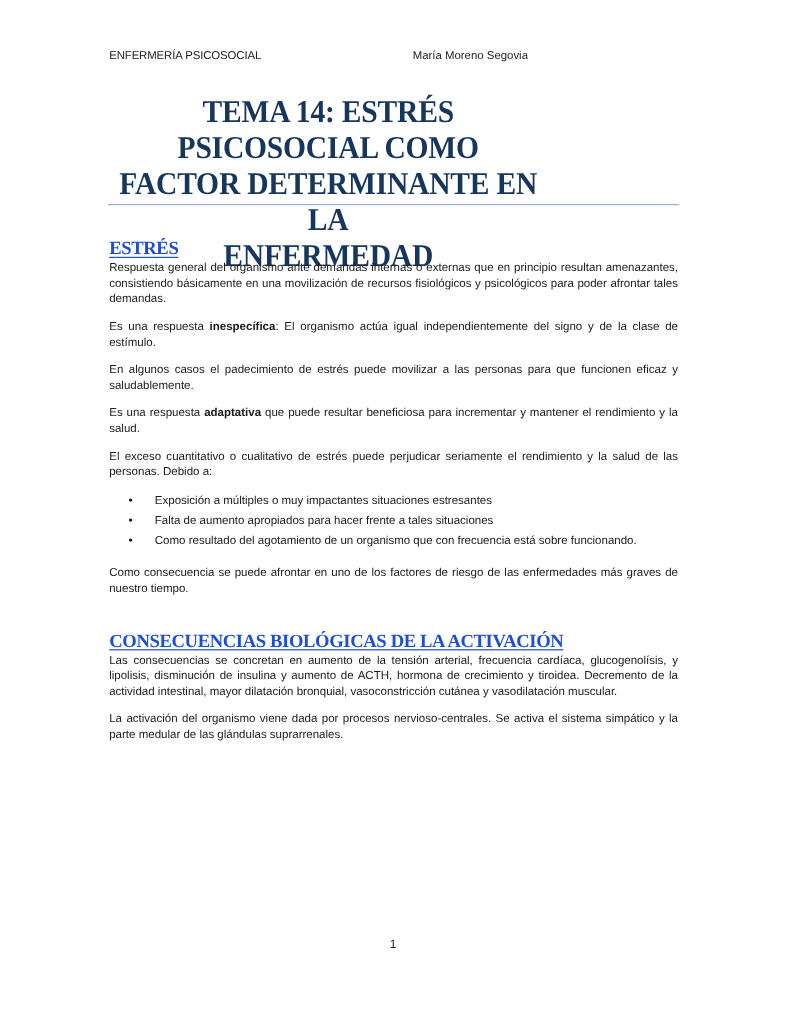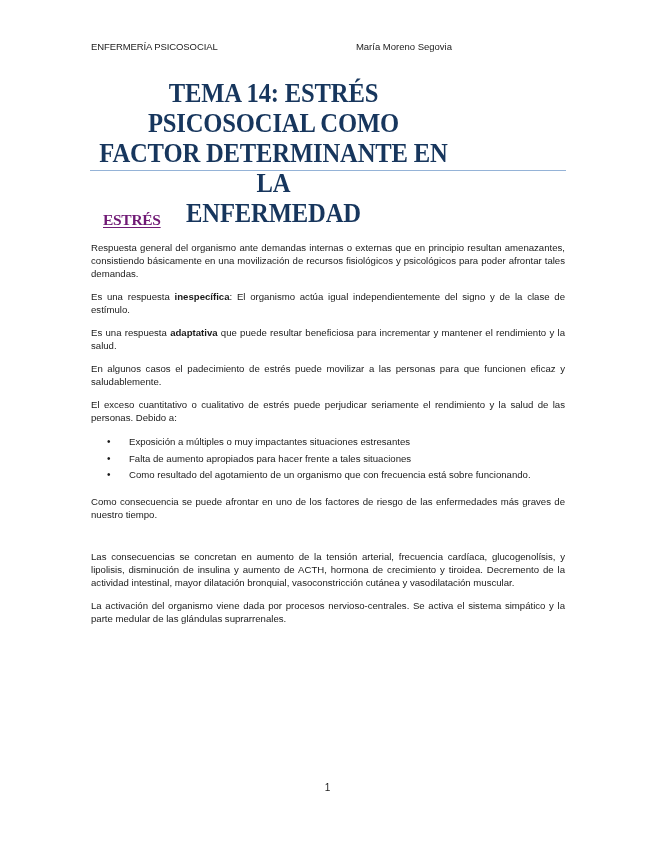--- a/index.html
+++ b/index.html
@@ -2,29 +2,29 @@
 <html><head>
   <meta charset="utf-8">
   <style>
     html, body { margin: 0; padding: 0; background: #ffffff; }
     body { width: 655px; height: 848px; position: relative; overflow: hidden;
            font-family: "Liberation Sans", sans-serif; color: #1a1a1a; }
     .page { position: absolute; left: 0; top: 0; width: 547px; height: 848px; background: #fff; }
     .running-header { position: absolute; top: 41px; left: 91px; right: 91px; height: 14px;
                       font-size: 9.5px; color: #222; }
     .running-header .left { position: absolute; left: 0; top: 0; letter-spacing: -0.1px; }
-    .running-header .right { position: absolute; right: 4px; top: 0; }
+    .running-header .right { position: absolute; right: 16px; top: 0; }
     .title { position: absolute; left: 70px; right: 70px; top: 78px; text-align: center;
              font-family: "Liberation Serif", serif; font-weight: bold; font-size: 26.5px;
              line-height: 30px; color: #17365D; letter-spacing: -0.2px; transform: scaleX(0.93); transform-origin: center top; }
     .title-rule { position: absolute; left: 90px; width: 476px; top: 170px; height: 0;
                   border-top: 1.5px solid #95B3D7; }
     .content { position: absolute; left: 91px; width: 474px; top: 199px; }
-    h2.section { margin: 12px; font-family: "Liberation Serif", serif; font-weight: bold;
-                 font-size: 15.5px; line-height: 18px; color: #701a75; text-decoration: underline;
+    h2.section { margin: 0; font-family: "Liberation Serif", serif; font-weight: bold;
+                 font-size: 15.5px; line-height: 18px; color: #1d4ed8; text-decoration: underline;
                  text-decoration-thickness: 1px; text-underline-offset: 2px; letter-spacing: -0.3px; }
     p.body { margin: 0 0 10px 0; font-size: 9.6px; line-height: 13px; text-align: justify; color: #1a1a1a; }
     p.body b { font-weight: bold; }
     ul.bullets { margin: 0 0 11px 0; padding: 0 0 0 38px; list-style: none; }
     ul.bullets li { position: relative; font-size: 9.6px; line-height: 16.5px; text-align: justify; }
     ul.bullets li .dot { position: absolute; left: -22px; top: 0; font-size: 10px; }
     .page-number { position: absolute; top: 782px; left: 0; width: 655px; text-align: center; font-size: 10px; color: #222; }
   </style>
 </head>
 <body>
@@ -42,32 +42,33 @@
     <div>ENFERMEDAD</div>
   </div>
 
   <div class="title-rule"></div>
 
   <div class="content">
 
     <h2 class="section">ESTRÉS</h2>
     <p class="body">Respuesta general del organismo ante demandas internas o externas que en principio resultan amenazantes, consistiendo básicamente en una movilización de recursos fisiológicos y psicológicos para poder afrontar tales demandas.</p>
     <p class="body"><span>Es una respuesta </span><b>inespecífica</b><span>: El organismo actúa igual independientemente del signo y de la clase de estímulo.</span></p>
+    <p class="body">En algunos casos el padecimiento de estrés puede movilizar a las personas para que funcionen eficaz y saludablemente.</p>
     <p class="body"><span>Es una respuesta </span><b>adaptativa</b><span> que puede resultar beneficiosa para incrementar y mantener el rendimiento y la salud.</span></p>
-    <p class="body">En algunos casos el padecimiento de estrés puede movilizar a las personas para que funcionen eficaz y saludablemente.</p>
     <p class="body">El exceso cuantitativo o cualitativo de estrés puede perjudicar seriamente el rendimiento y la salud de las personas. Debido a:</p>
 
     <ul class="bullets">
       <li><span class="dot">•</span><span>Exposición a múltiples o muy impactantes situaciones estresantes</span></li>
       <li><span class="dot">•</span><span>Falta de aumento apropiados para hacer frente a tales situaciones</span></li>
       <li><span class="dot">•</span><span>Como resultado del agotamiento de un organismo que con frecuencia está sobre funcionando.</span></li>
     </ul>
 
     <p class="body">Como consecuencia se puede afrontar en uno de los factores de riesgo de las enfermedades más graves de nuestro tiempo.</p>
 
     <div style="height:19px"></div>
 
+    <h2 class="section">CONSECUENCIAS BIOLÓGICAS DE LA ACTIVACIÓN</h2>
     <p class="body">Las consecuencias se concretan en aumento de la tensión arterial, frecuencia cardíaca, glucogenolísis, y lipolisis, disminución de insulina y aumento de ACTH, hormona de crecimiento y tiroidea. Decremento de la actividad intestinal, mayor dilatación bronquial, vasoconstricción cutánea y vasodilatación muscular.</p>
     <p class="body">La activación del organismo viene dada por procesos nervioso-centrales. Se activa el sistema simpático y la parte medular de las glándulas suprarrenales.</p>
   </div>
 
   <div class="page-number">1</div>
 </div>
 
 </body></html>

